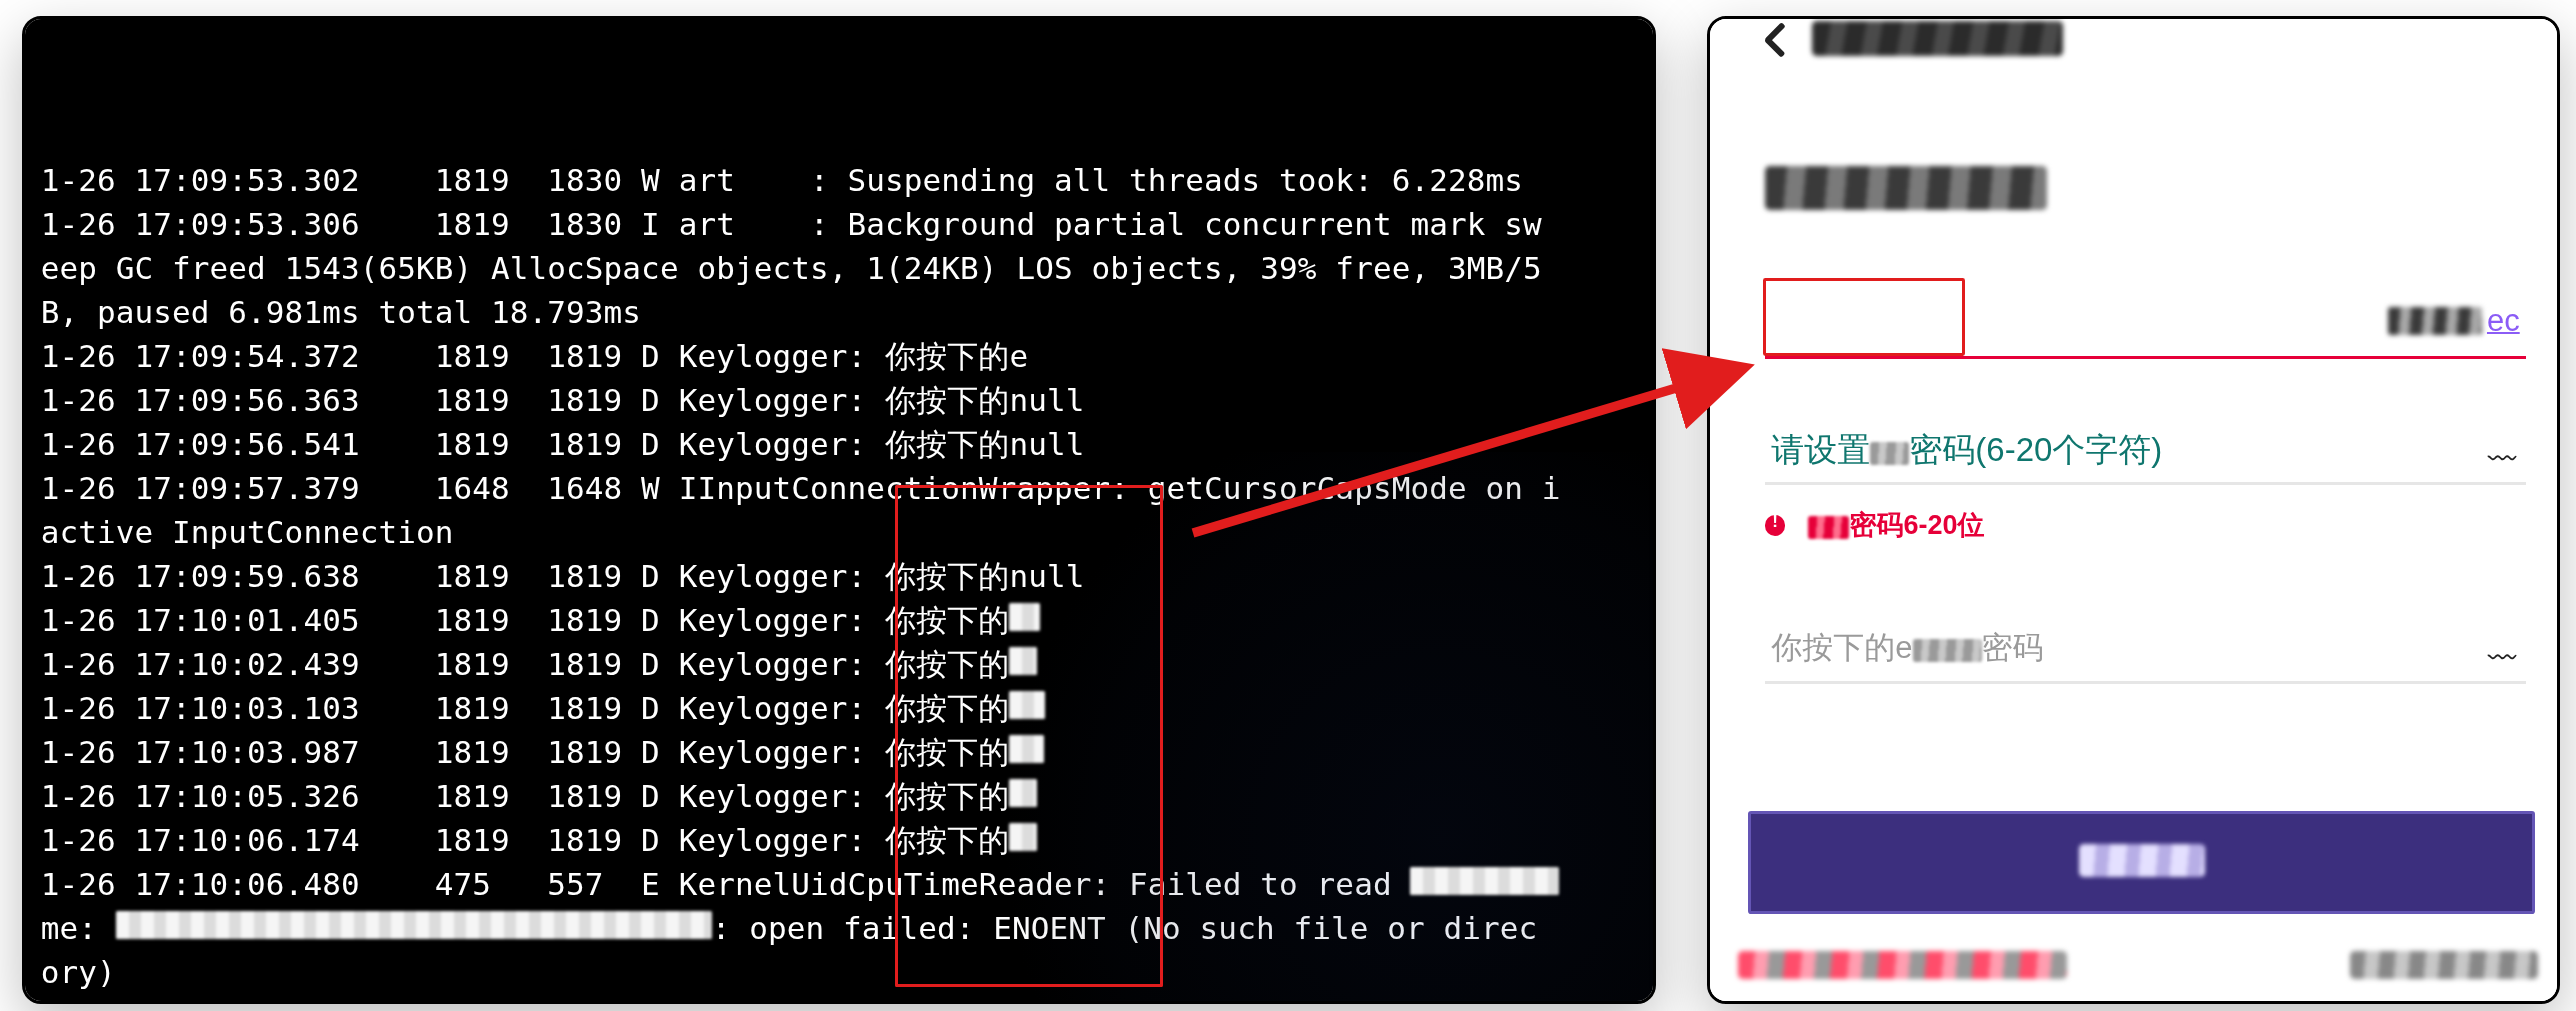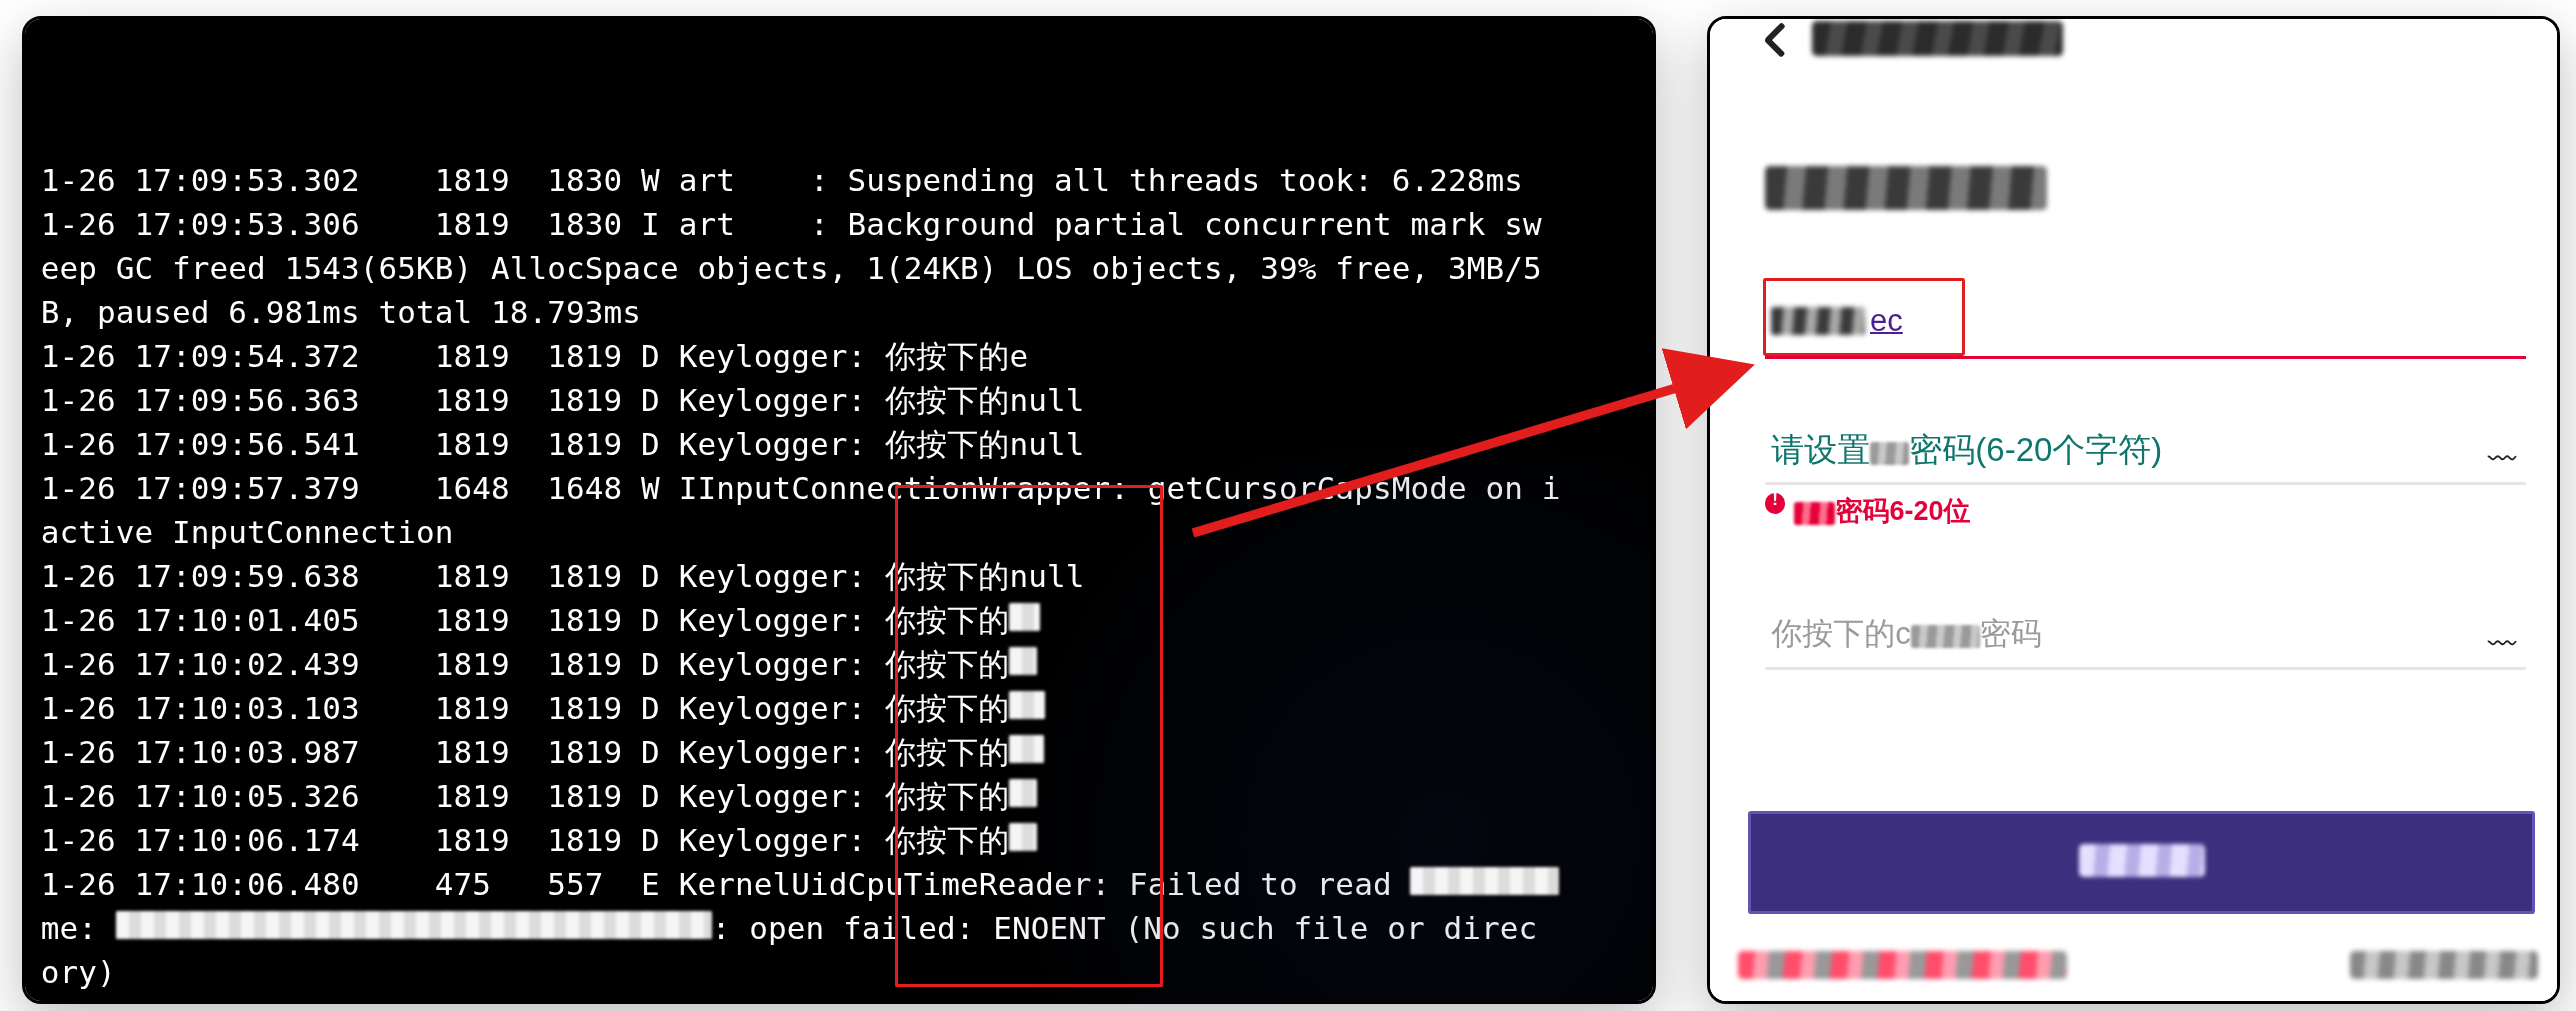--- a/index.html
+++ b/index.html
@@ -30,21 +30,21 @@
   .card{position:absolute;left:55px;right:31px;top:116px;}
   .sectitle{height:44px;width:282px;border-radius:4.7px;margin:31px 0 71px 0;
     background:repeating-linear-gradient(95deg,#3a3a3a 0 22px,#7a7a7a 22px 41px);filter:blur(2.4px);}
 
   .f-input{position:relative;height:78px;margin-bottom:4.7px;}
   .f-underline{position:absolute;left:0;right:0;bottom:0;height:3.1px;background:#e6e6e6;}
   .f-underline.active{background:#e60039;}
   .f-input .eye{position:absolute;right:7.8px;top:22px;font-size:30px;color:#222;font-weight:900;user-select:none;}
   .f-input .redbox{position:absolute;left:-1.6px;top:-3.1px;width:196px;height:72px;border:3.9px solid #e11d1d;border-radius:2.4px;pointer-events:none;}
 
-  .errline{display:flex;gap:9px;margin-top:8px;}
+  .errline{display:flex;align-items:center;gap:23px;margin-top:22px;}
   .errline .dot{width:20.4px;height:20.4px;border-radius:50%;background:#e60039;position:relative;}
   .errline .dot::after{content:"!";position:absolute;left:0;right:0;top:-3.1px;text-align:center;color:#fff;font-weight:700;font-size:17px;}
   .errline .msg{color:#e60039;font-size:27px;font-weight:700;}
   .errline .pix{display:inline-block;height:23.5px;width:41px;border-radius:3.1px;vertical-align:-4.7px;
     background:repeating-linear-gradient(95deg,#e60039 0 9.4px,#ff6d8c 9.4px 17px);filter:blur(1.6px);}
 
   .inputval-blur{display:inline-block;height:28px;width:94px;border-radius:3.1px;vertical-align:-4.7px;margin-right:4.7px;
     background:repeating-linear-gradient(95deg,#3a3a3a 0 12.6px,#a8a8a8 12.6px 23.5px);filter:blur(2.4px);}
   .ph-blur{display:inline-block;height:23.5px;width:39px;border-radius:3.1px;vertical-align:-4.7px;
     background:repeating-linear-gradient(95deg,#9a9a9a 0 9.4px,#c8c8c8 9.4px 17px);filter:blur(1.6px);}
@@ -103,21 +103,21 @@
       <div class="topbar">
         <div class="chev"></div>
         <div class="toptxt"></div>
       </div>
 
       <div class="card">
         <div class="sectitle"></div>
 
         <div class="f-input">
           <div class="redbox"></div>
-          <div style="padding:22px 6.3px;font-size:31px;color:#4c1d95;">
+          <div style="padding:22px 6.3px;font-size:31px;color:#8b5cf6;text-align:right;">
             <span class="inputval-blur"></span><span style="text-decoration:underline;text-decoration-thickness:2.4px;">ec</span>
           </div>
           <div class="f-underline active"></div>
         </div>
 
         <div style="height:44px"></div>
 
         <div class="f-input">
           <div style="padding:20.4px 6.3px;font-size:33px;color:#0f766e;">
             <span>请设置</span><span class="ph-blur"></span><span>密码(6-20个字符)</span>
@@ -128,21 +128,21 @@
 
         <div class="errline">
           <div class="dot"></div>
           <div class="msg"><span class="pix"></span><span>密码6-20位</span></div>
         </div>
 
         <div style="height:63px"></div>
 
         <div class="f-input">
           <div style="padding:20.4px 6.3px;font-size:31px;color:#9a9a9a;">
-            <span>你按下的c</span><span class="ph-blur" style="width:69px"></span><span>密码</span>
+            <span>你按下的e</span><span class="ph-blur" style="width:69px"></span><span>密码</span>
           </div>
           <span class="eye">﹏</span>
           <div class="f-underline"></div>
         </div>
       </div>
 
       <div class="bigbtn">
         <div class="lbl"><span class="pixwhite"></span></div>
       </div>
 

